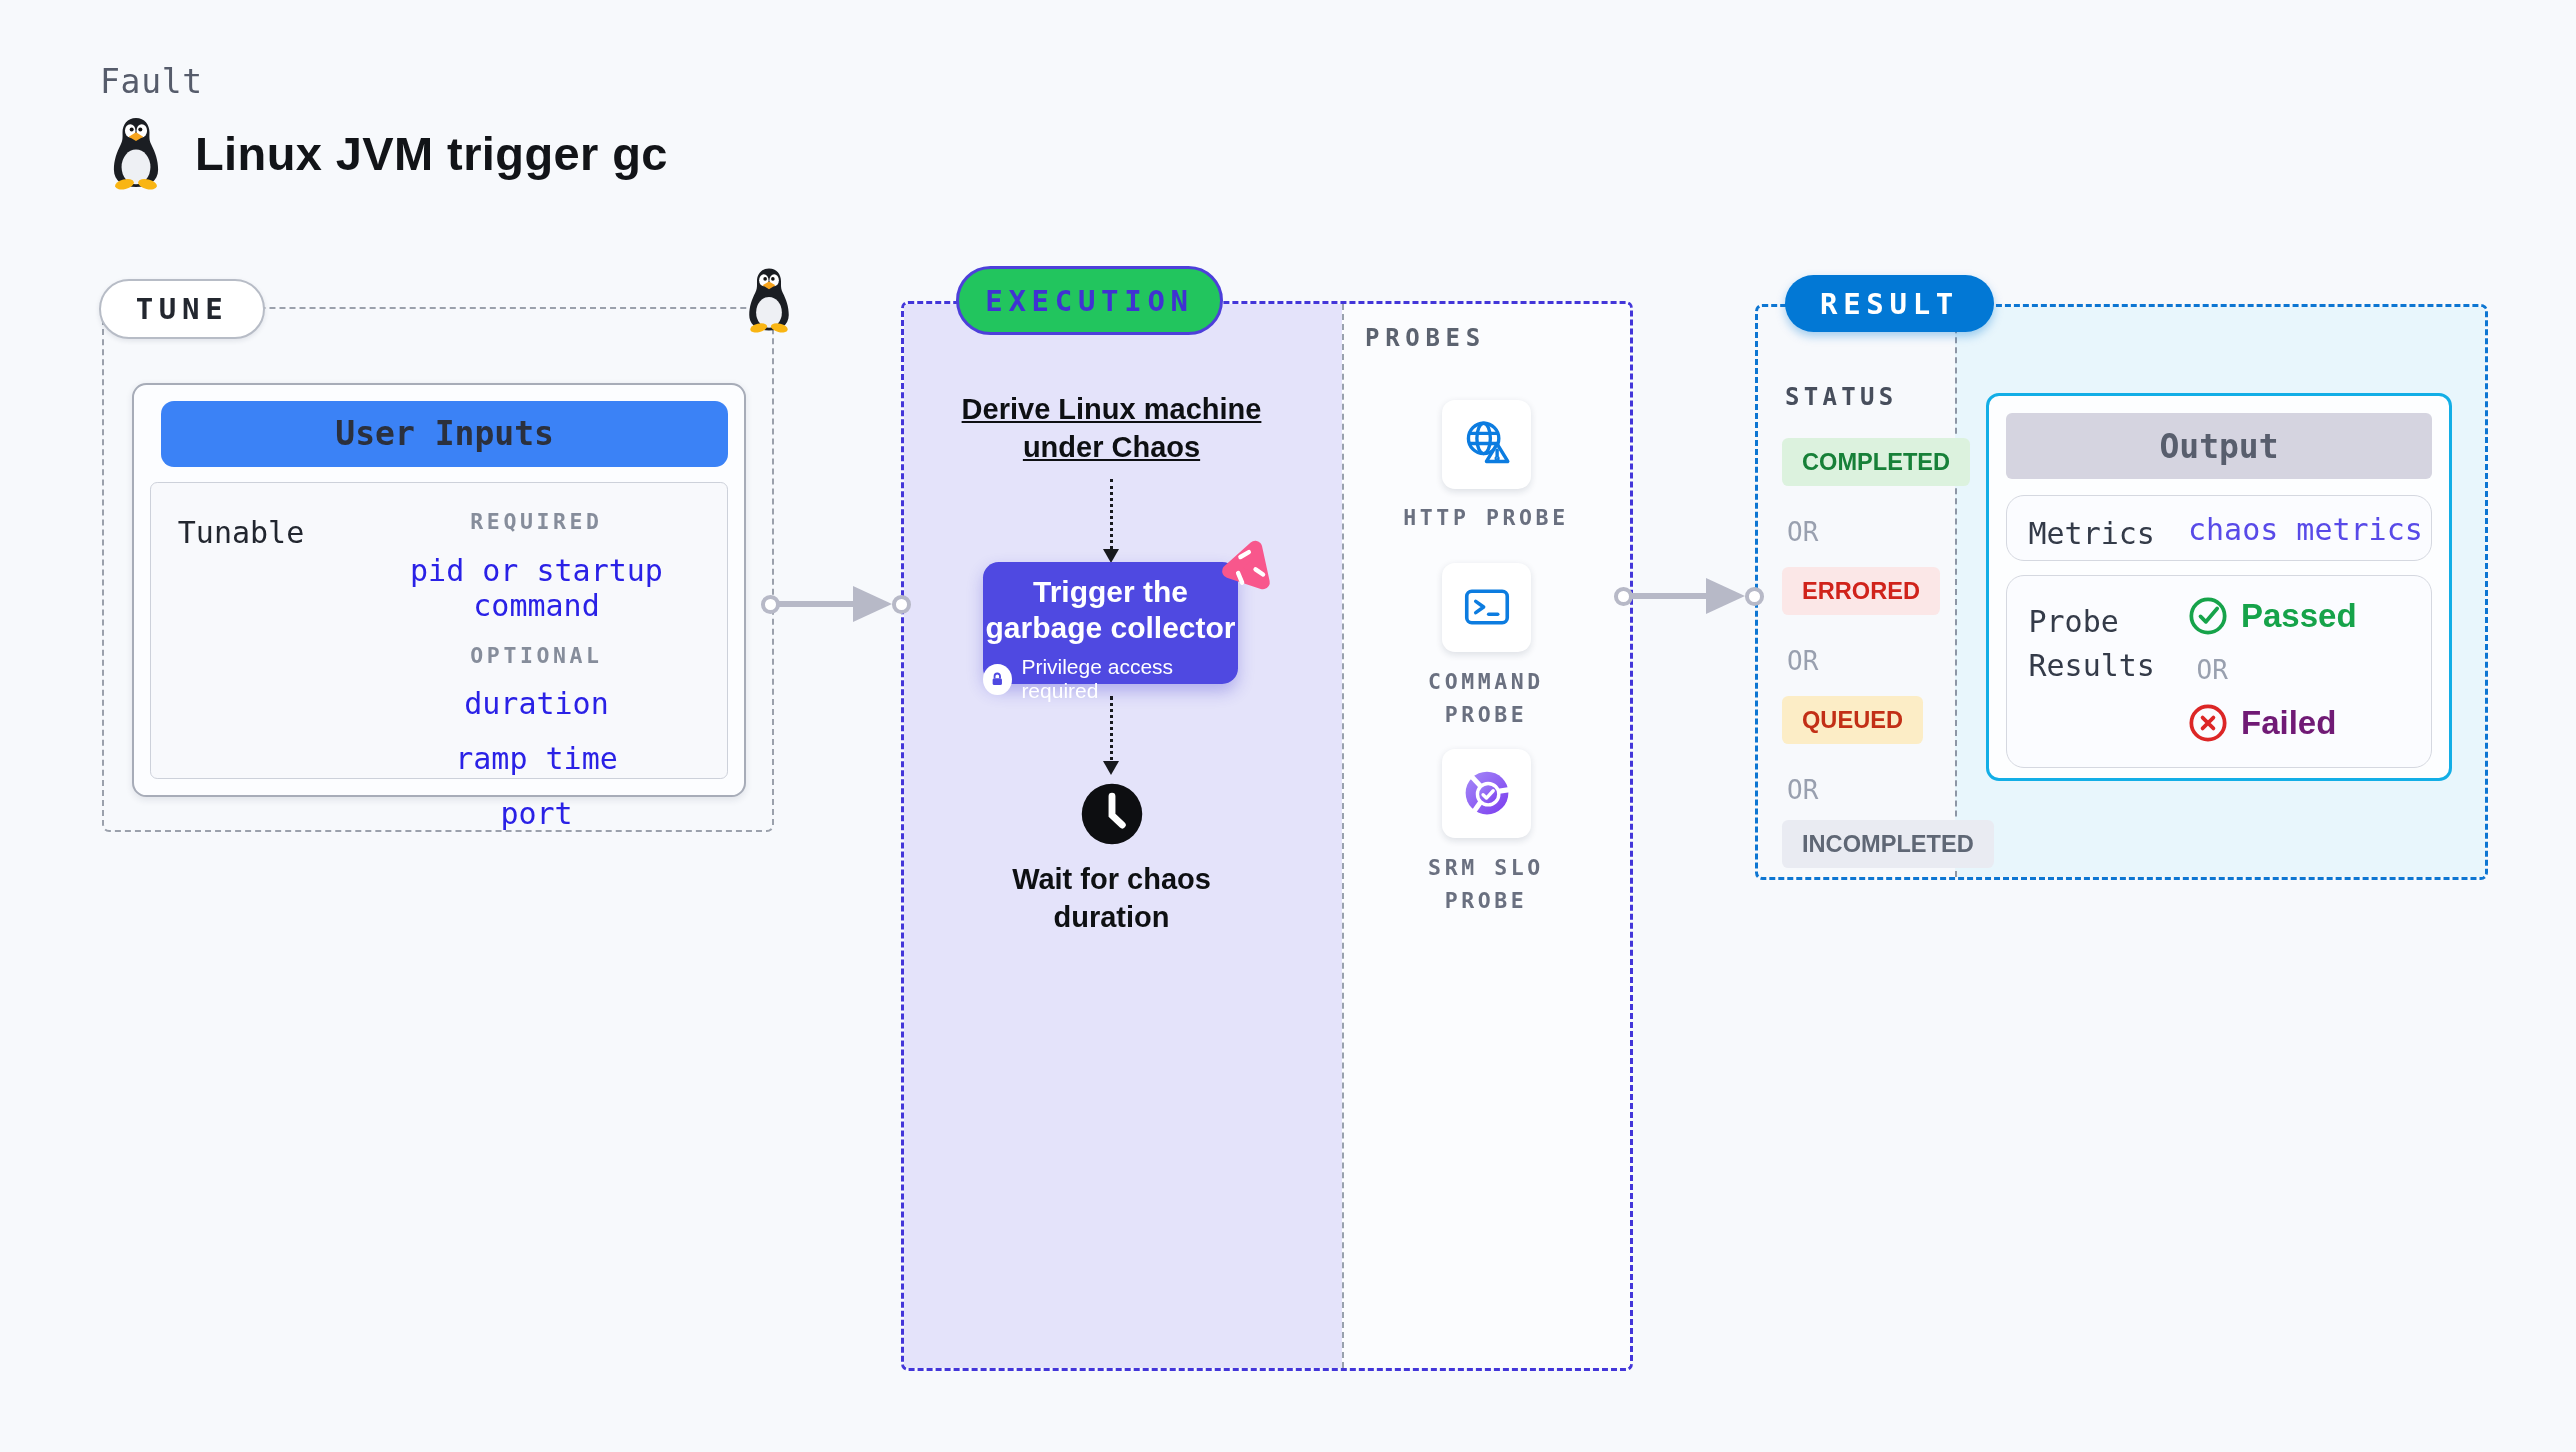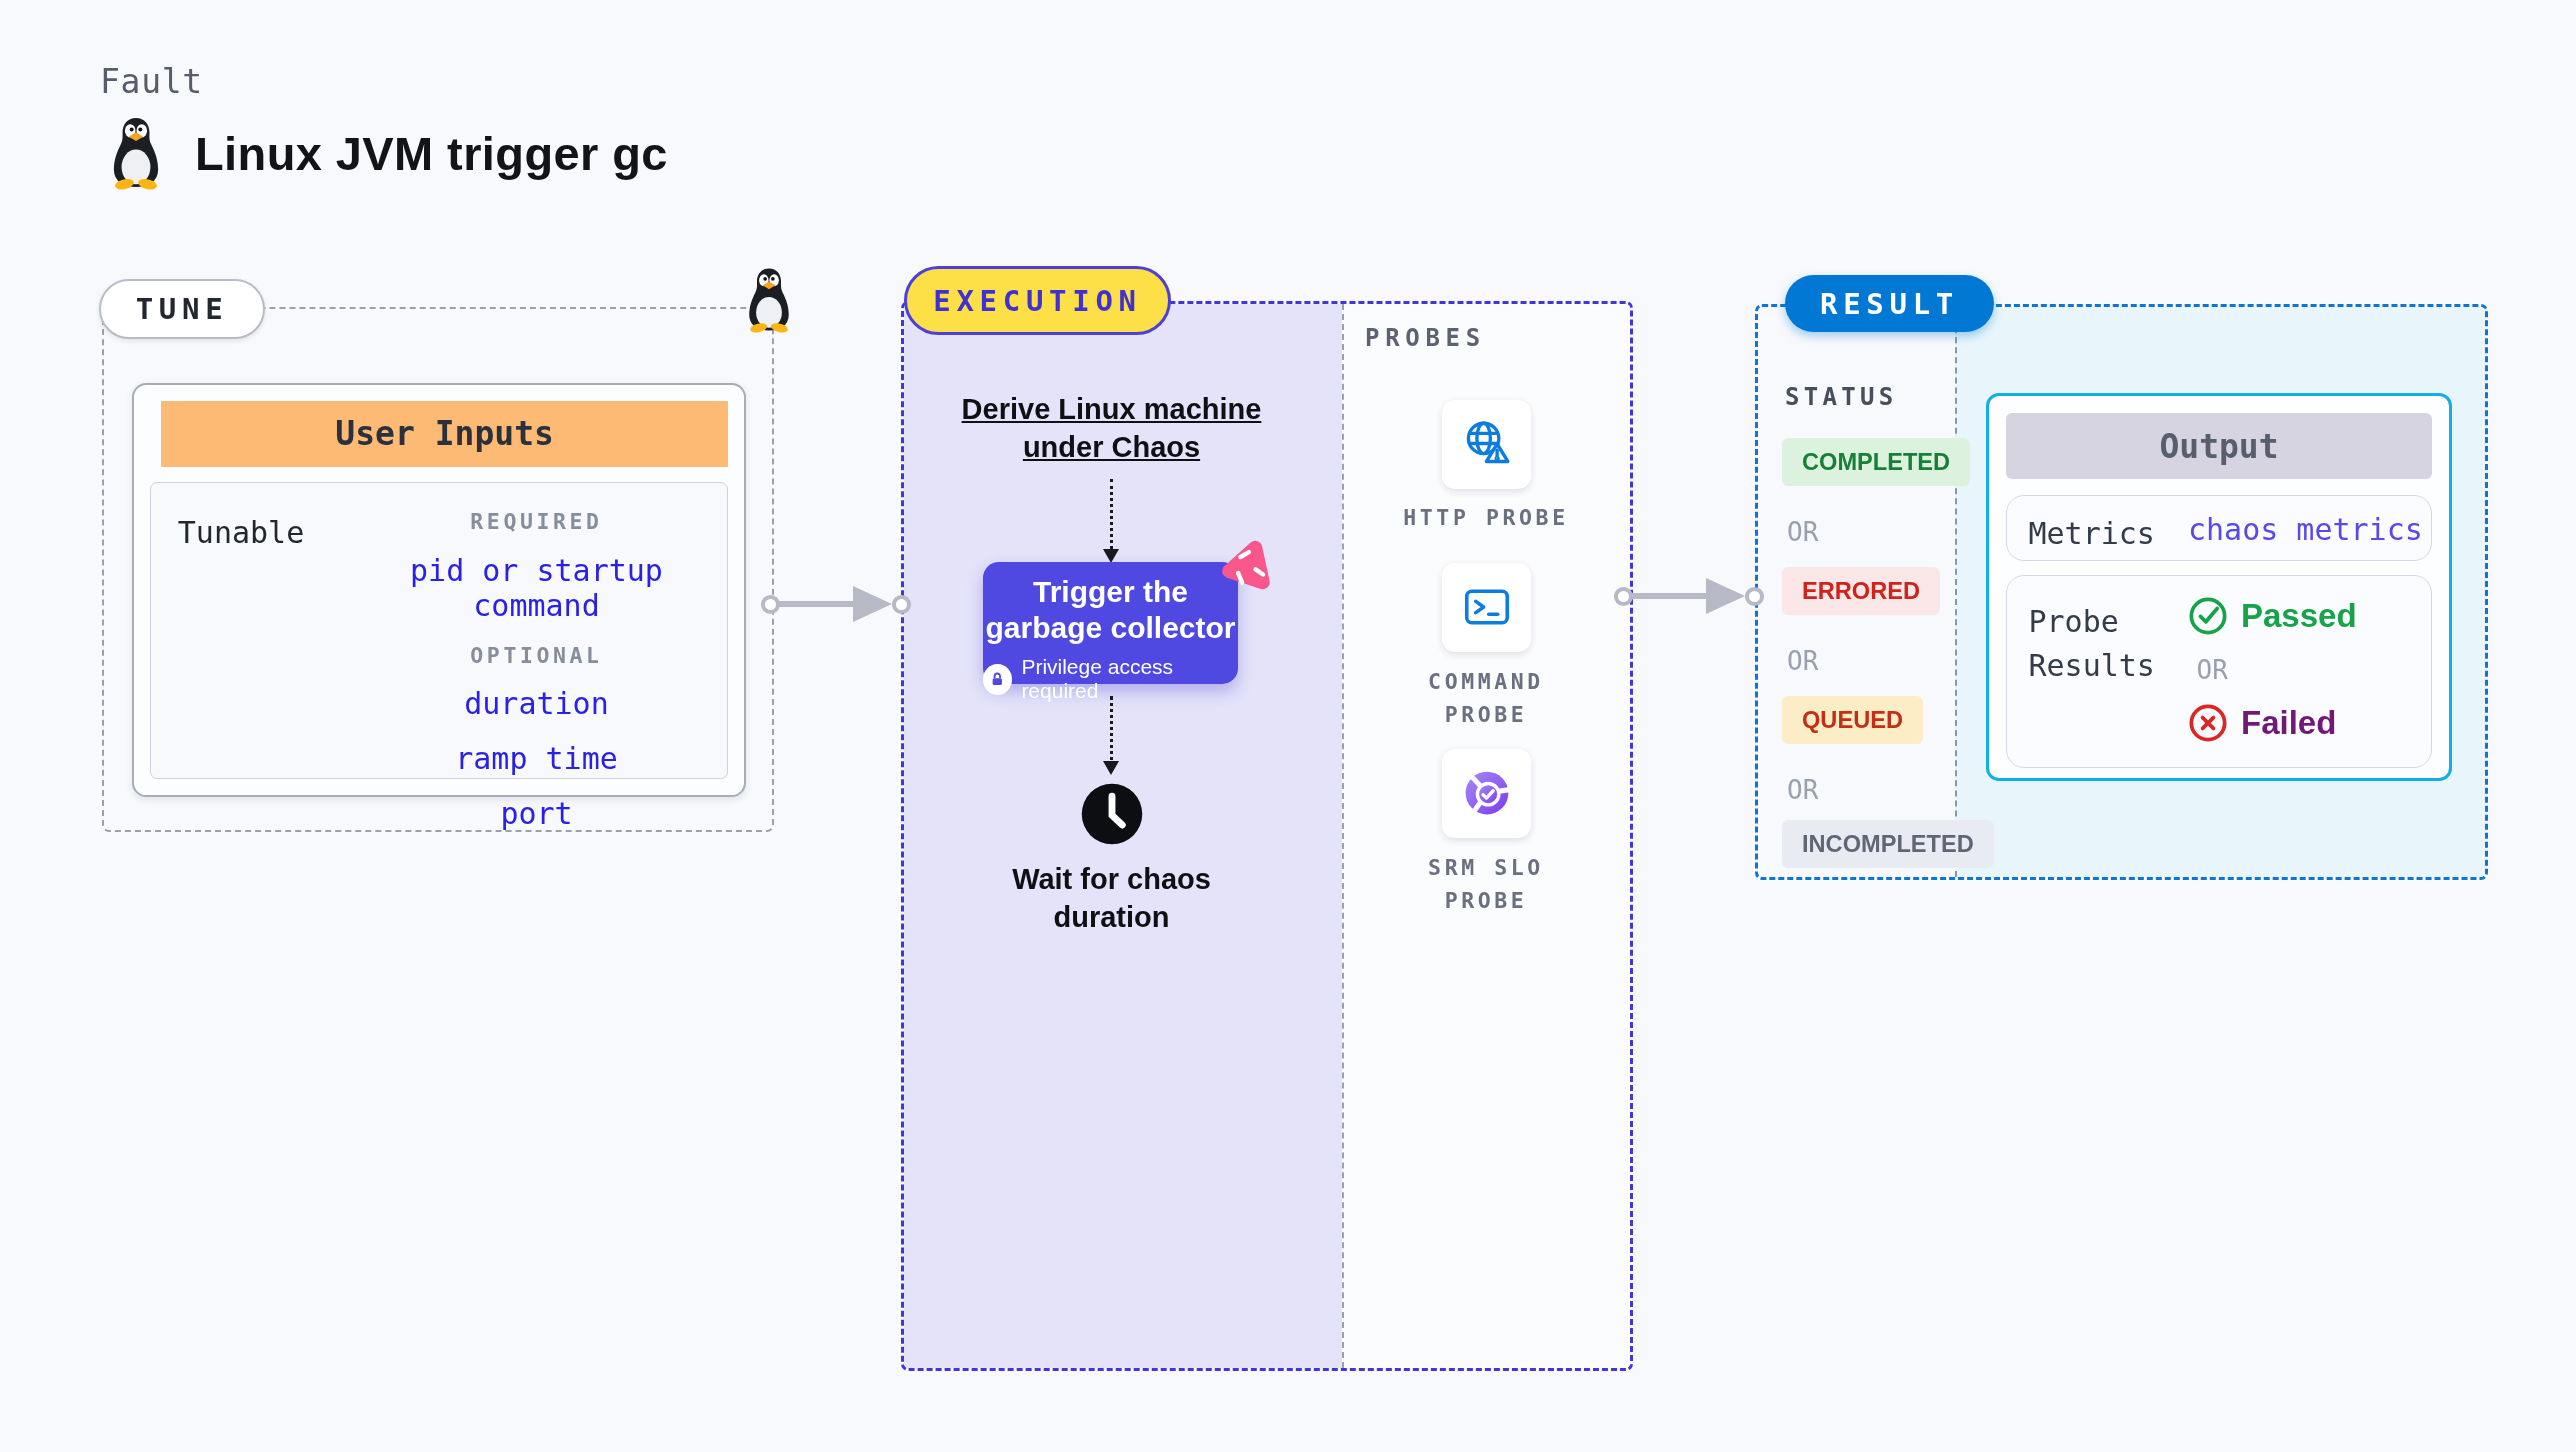--- a/index.html
+++ b/index.html
@@ -20,30 +20,30 @@
   .exec-fill-left{position:absolute;left:0;top:0;width:438px;height:100%;background:#e4e3fa;}
   .exec-fill-right{position:absolute;left:438px;top:0;right:0;height:100%;background:#fbfcfe;border-left:2.1px dashed #99a1ad;}
   .result-box{left:1755px;top:304px;width:727px;height:570px;border:3.6px dashed #0d76d2;border-radius:7.2px;overflow:hidden;}
   .result-fill-right{position:absolute;left:197px;top:0;right:0;height:100%;background:#e8f6fc;border-left:2.1px dashed #8d96a5;}
 
   
   .pill{display:flex;align-items:center;justify-content:center;border-radius:50px;
         font-family:"DejaVu Sans Mono","Liberation Mono",monospace;font-weight:bold;letter-spacing:5.7px;z-index:5;}
   .tune-pill{left:99px;top:279px;width:162px;height:56px;background:#ffffff;border:2.9px solid #b7bcc6;
              color:#23272f;font-size:29px;box-shadow:0 2.1px 5.7px rgba(30,40,70,.10);}
-  .exec-pill{left:904px;top:266px;width:261px;height:63px;background:#fde047;border:3.6px solid #4d40da;
+  .exec-pill{left:956px;top:266px;width:261px;height:63px;background:#22c55e;border:3.6px solid #4d40da;
              color:#4032d2;font-size:29px;}
   .result-pill{left:1785px;top:275px;width:209px;height:57px;background:#0278d5;color:#ffffff;font-size:29px;
                box-shadow:0 4.3px 10px rgba(2,120,213,.35);}
   .tux-corner{left:741px;top:266px;width:56px;height:67px;z-index:6;}
 
   
   .ui-card{left:132px;top:383px;width:610px;height:410px;background:#fcfdff;border:2.9px solid #a7acb8;
            border-radius:14.3px;box-shadow:0 2.1px 7.2px rgba(30,40,70,.10);}
-  .ui-card-header{position:absolute;left:27px;top:15.8px;right:15.8px;height:66px;background:#fdba74;border-radius:1px;
+  .ui-card-header{position:absolute;left:27px;top:15.8px;right:15.8px;height:66px;background:#3b82f6;border-radius:13px;
            display:flex;align-items:center;justify-content:center;font-size:33px;font-weight:600;color:#2b303d;}
   .ui-card-body{position:absolute;left:15.8px;top:97px;right:15.8px;bottom:15.8px;background:#f8f9fc;
            border:1.4px solid #cdd1da;border-radius:7.2px;}
   .tunable-label{position:absolute;left:27px;top:31.5px;font-size:30px;color:#22262f;}
   .param-col{position:absolute;left:195px;top:26px;display:flex;flex-direction:column;text-align:center;}
   .param-head{font-size:21.5px;letter-spacing:3.6px;color:#868d9b;font-weight:600;margin-bottom:18.6px;}
   .param-link{font-size:30px;color:#2a21e6;margin-bottom:20px;}
 
   
   .h-arrow{width:150px;height:64px;z-index:4;}

